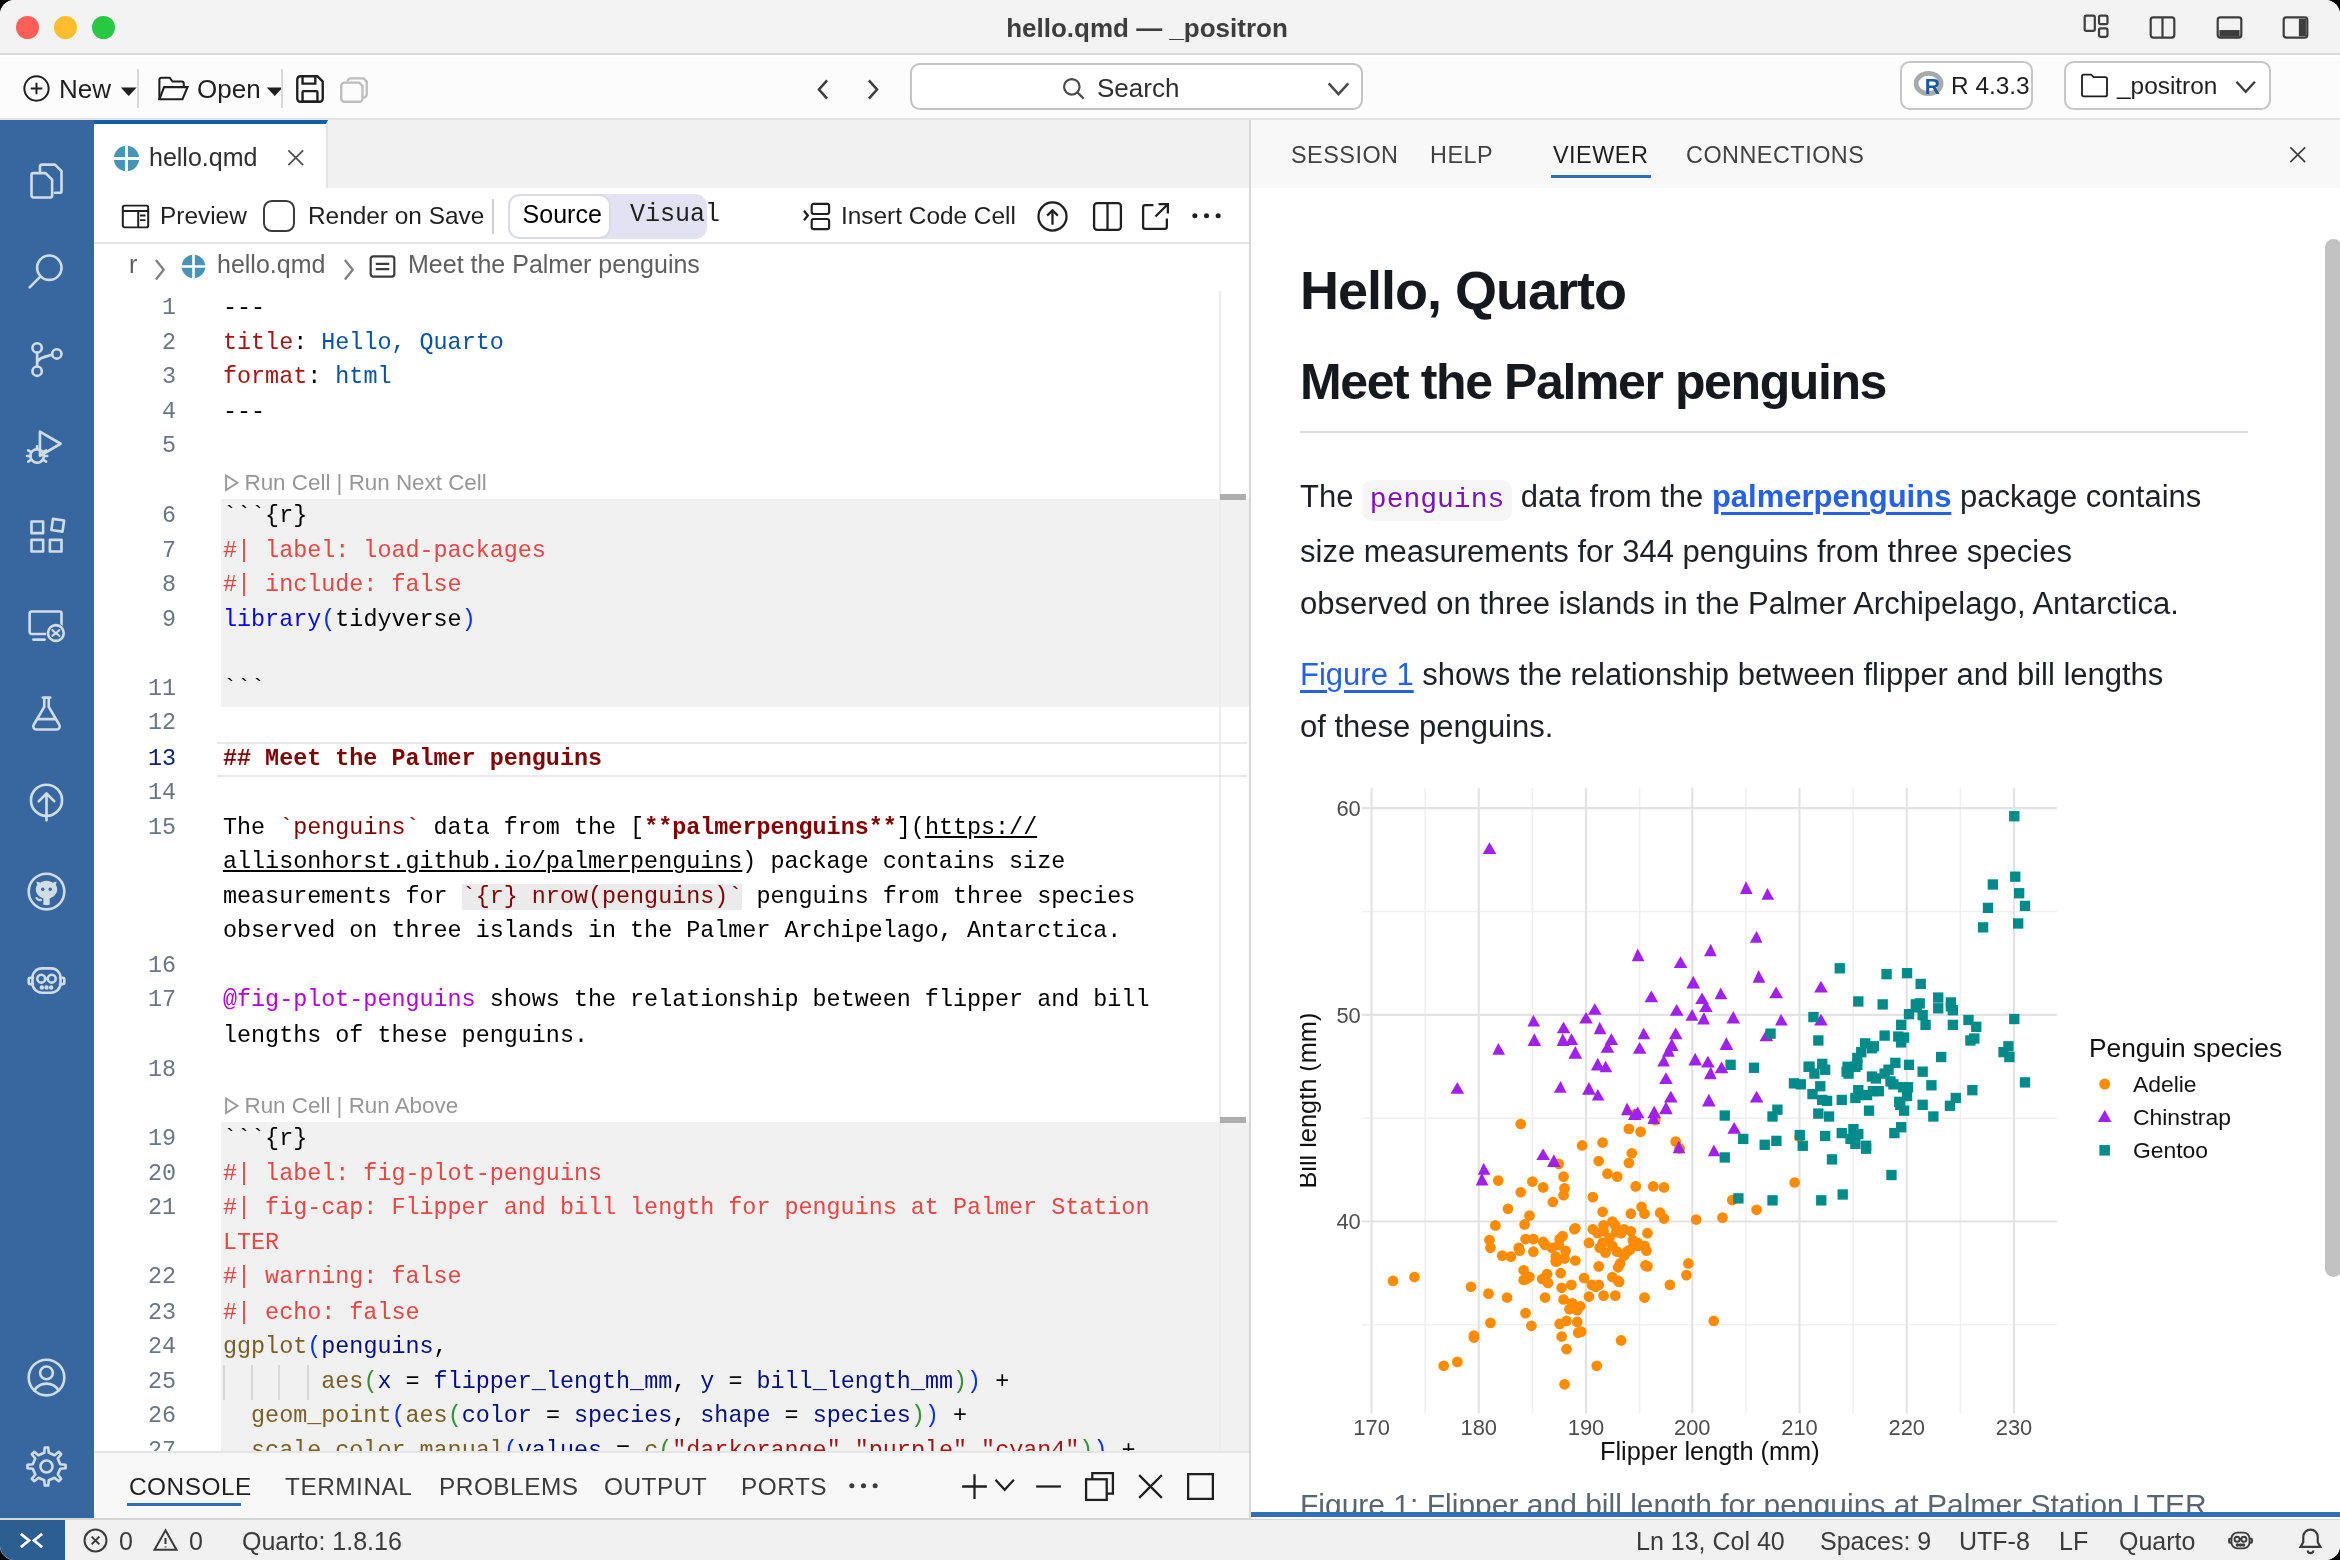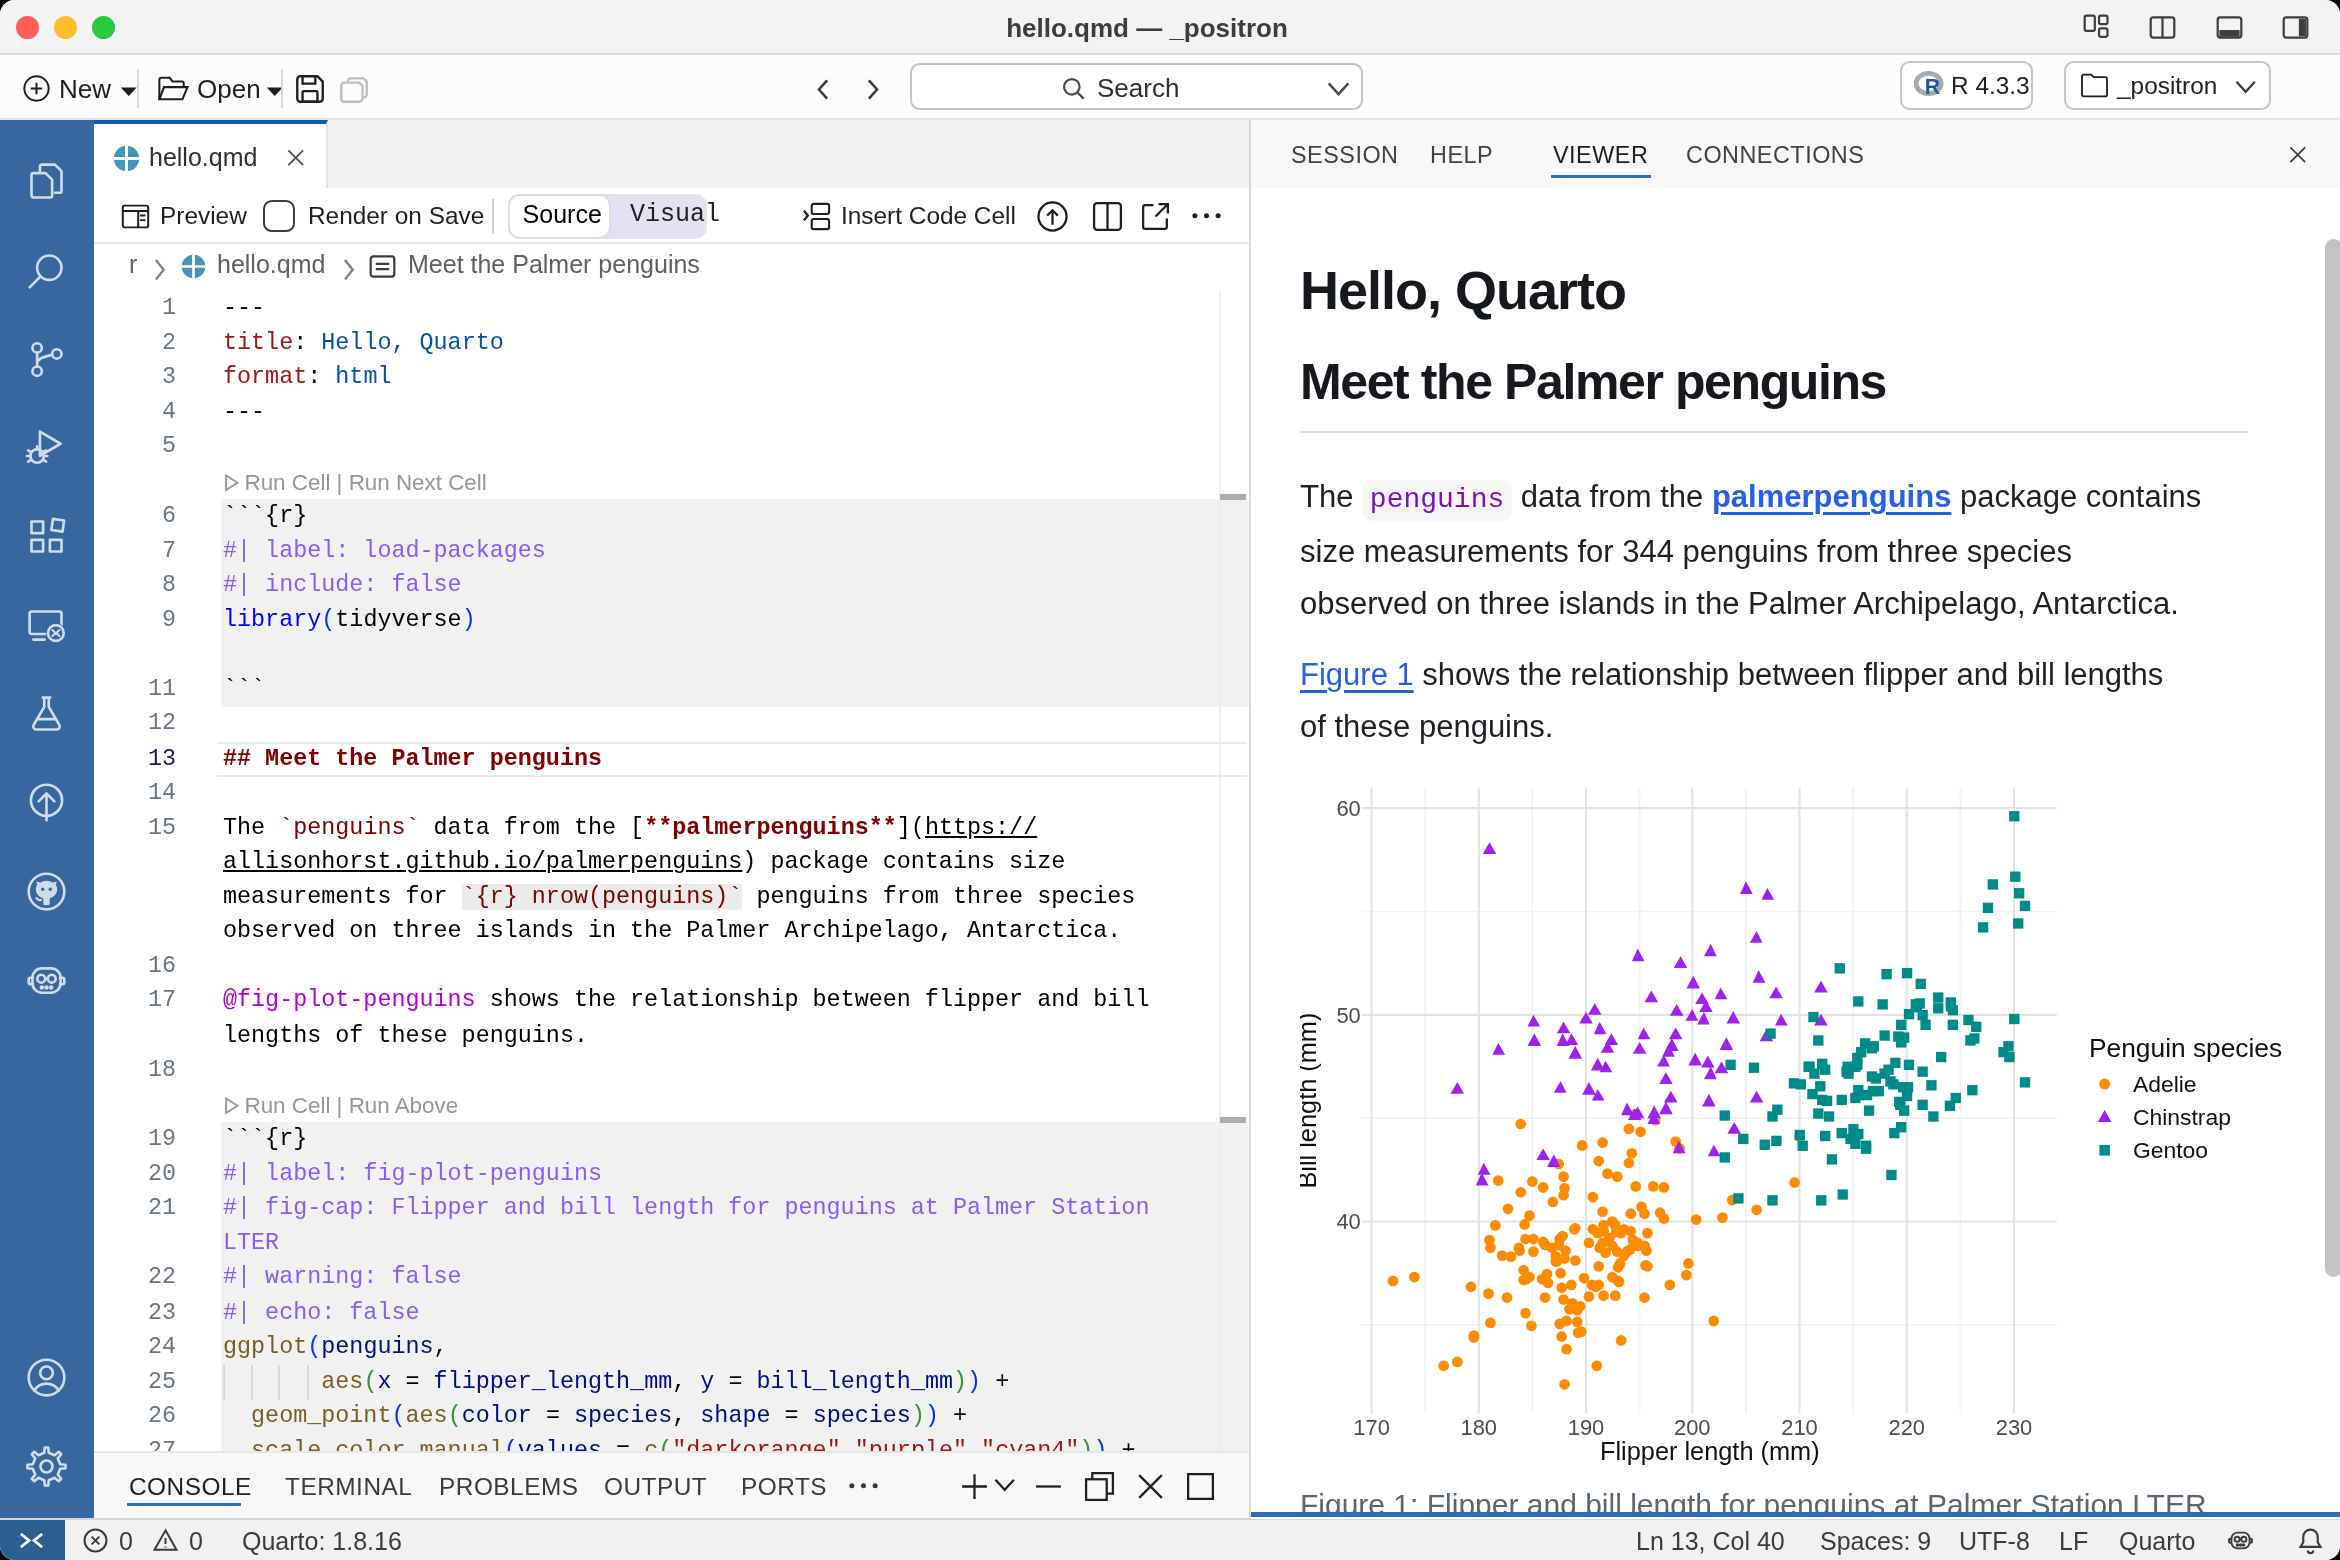--- a/index.html
+++ b/index.html
@@ -27,21 +27,21 @@
 .tabtxt { position:absolute; left:55px; top:18.5px; font-size:25px; color:#2f2f2f; }
 .edtoolbar { position:absolute; left:94px; top:188px; width:1156px; height:56px; background:#fff; border-bottom:2px solid #e5e5e5; }
 .ettxt { position:absolute; top:13.7px; font-size:24.4px; color:#1f1f1f; }
 .breadcrumbs { position:absolute; left:94px; top:244px; width:1156px; height:47px; background:#fff; font-size:25px; color:#5f5f5f; }
 .code { position:absolute; left:94px; top:291px; width:1155px; height:1161px; background:#fff; overflow:hidden; font-family:"Liberation Mono", monospace; font-size:23.4px; }
 .cl { position:absolute; left:0; width:1155px; height:35px; line-height:35px; white-space:pre; }
 .ln { position:absolute; left:0; width:82px; text-align:right; color:#6a7683; }
 .ct { position:absolute; left:129px; color:#000; }
 .cellbg { position:absolute; left:127px; width:1028px; background:#f1f1f1; }
 .lens { position:absolute; left:129px; color:#969696; font-family:"Liberation Sans", sans-serif; font-size:22.4px; }
-.yk { color:#a31515; } .yv { color:#0451a5; } .cm { color:#8b5cf6;text-align:right; } .kw { color:#0000ff; }
+.yk { color:#a31515; } .yv { color:#0451a5; } .cm { color:#ef4444;text-align:right; } .kw { color:#0000ff; }
 .fn { color:#795e26; } .vr { color:#001080; } .b1 { color:#0431fa; } .b2 { color:#319331; }
 .st { color:#a31515; } .hd { color:#800000; font-weight:bold; } .mg { color:#af00db; }
 .ic { color:#800000; } .icb { color:#800000; background:#ebebeb; } .u { text-decoration:underline; }
 
 .panel { position:absolute; left:94px; top:1451px; width:1156px; height:67px; background:#f8f8f8; border-top:2px solid #e5e5e5; }
 .ptab { position:absolute; top:19.5px; font-size:24.4px; color:#3b3b3b; letter-spacing:0.5px; }
 
 .statusbar { position:absolute; left:0; top:1518px; width:2341px; height:42px; background:#f1f1f1; border-top:2px solid #d5d5d5; }
 .sbtxt { position:absolute; top:6.8px; font-size:25px; color:#3b3b3b; }
 

